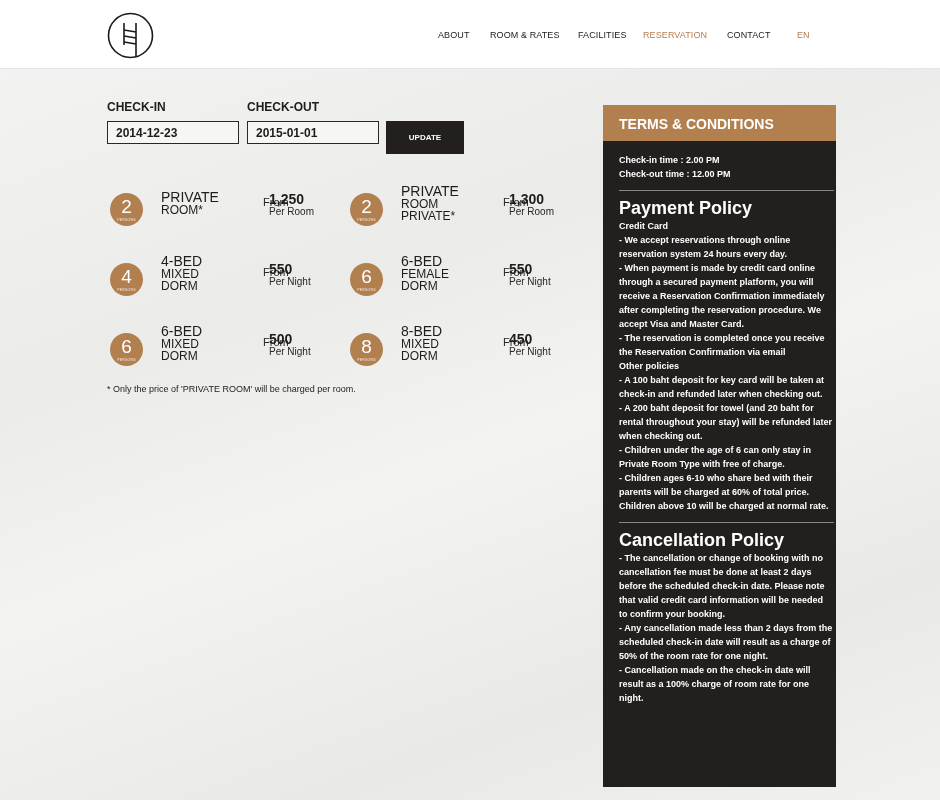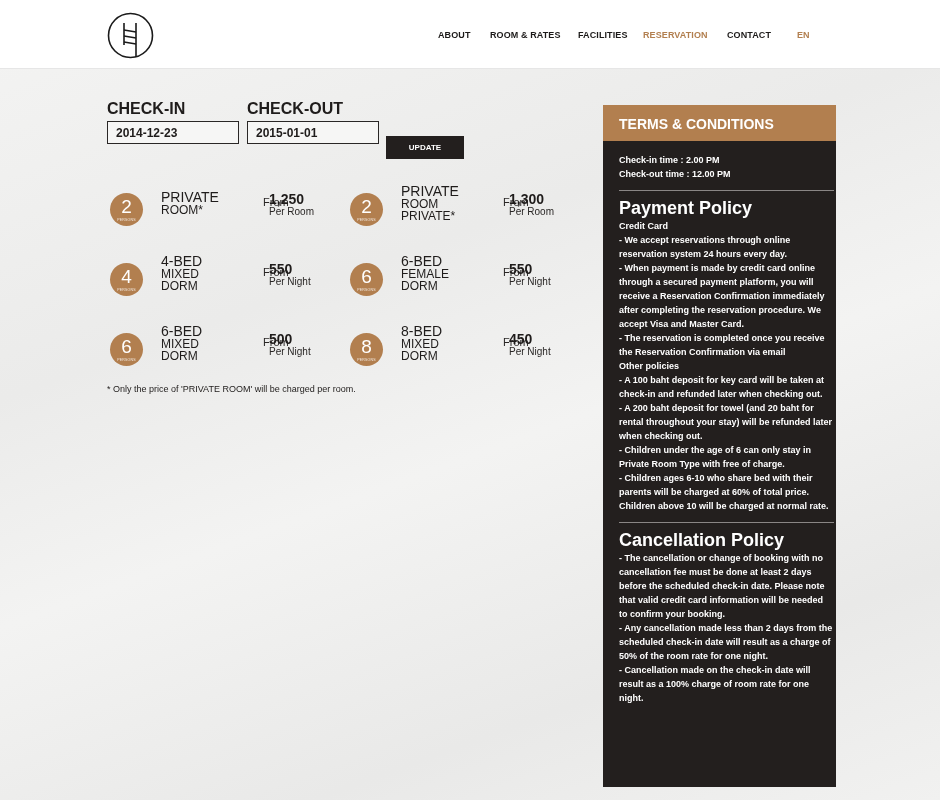--- a/index.html
+++ b/index.html
@@ -16,40 +16,40 @@
     background: #ffffff;
     border-bottom: 1px solid #e6e6e6;
   }
   .logo {
     position: absolute; left: 107px; top: 12px; width: 47px; height: 47px;
   }
   .nav {
     position: absolute; top: 30px; left: 0; height: 12px;
   }
   .nav a {
-    position: absolute; top: 0; font-size: 9px; font-weight: bold;
+    position: absolute; top: 0; font-size: 9px; font-weight: normal;
     color: #1c1a19; text-decoration: none; white-space: nowrap; letter-spacing: 0.1px;
   }
   .nav a.active { color: #b27f4f; }
 
   .label-ci, .label-co {
-    position: absolute; top: 100px; font-size: 16px; font-weight: bold; color: #1f1c1b;
+    position: absolute; top: 100px; font-size: 12px; font-weight: bold; color: #1f1c1b;
   }
   .label-ci { left: 107px; }
   .label-co { left: 247px; }
   .date-input {
     position: absolute; top: 121px; height: 23px; width: 132px;
     border: 1px solid #2a2726; background: #f6f6f5;
     font-family: "Liberation Sans", sans-serif; font-size: 12px; font-weight: bold;
     padding-left: 8px; color: #1f1c1b;
   }
   .date-ci { left: 107px; }
   .date-co { left: 247px; }
   .update-btn {
-    position: absolute; left: 386px; top: 136px; width: 78px; height: 23px;
+    position: absolute; left: 386px; top: 121px; width: 78px; height: 33px;
     background: #231f1e; color: #fff; border: none;
     font-family: "Liberation Sans", sans-serif; font-size: 8px; font-weight: bold;
     cursor: pointer;
   }
 
   .room {
     position: absolute; width: 230px; height: 50px;
   }
   .badge {
     position: absolute; left: 3px; top: 10px; width: 33px; height: 33px; border-radius: 50%;

